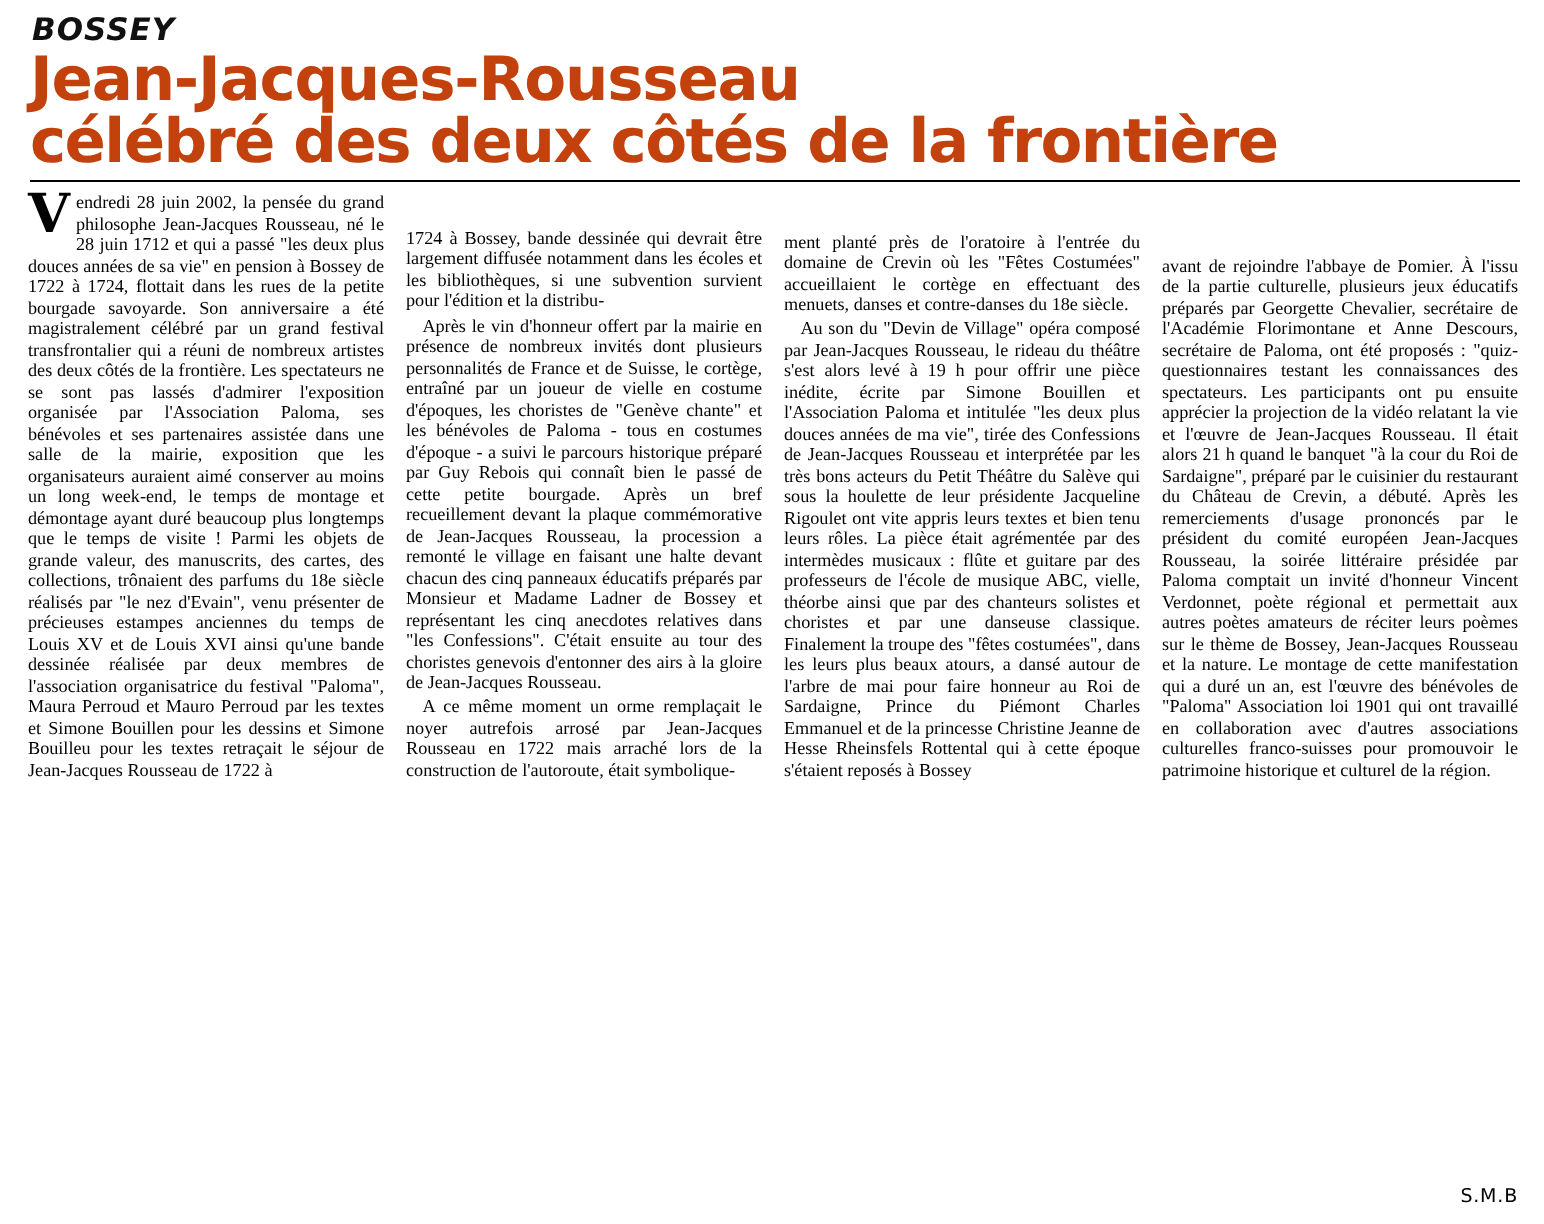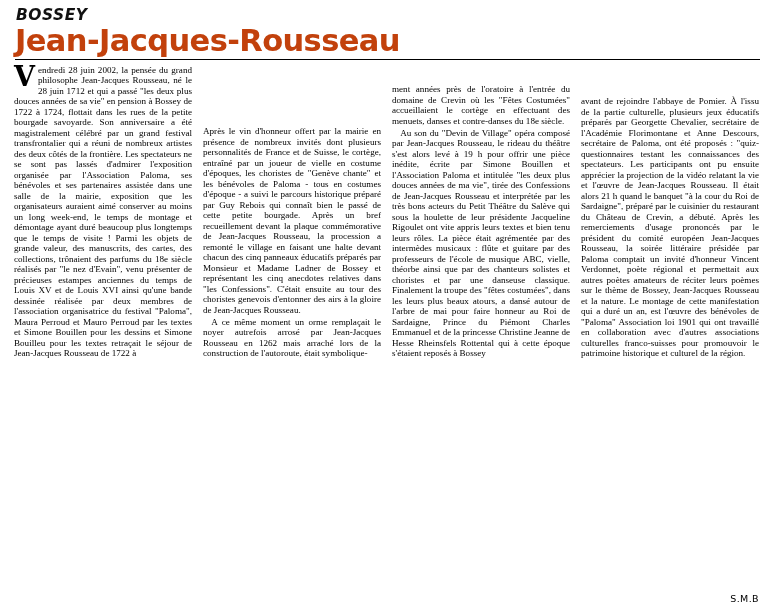--- a/index.html
+++ b/index.html
@@ -102,37 +102,39 @@
 </style>
 </head>
 <body>
 
 <div class="page">
 
   <div class="kicker">BOSSEY</div>
 
   <h1 class="headline">
     <span>Jean-Jacques-Rousseau</span>
+    <span class="line2">célébré des deux côtés de la frontière</span>
   </h1>
 
   <hr class="rule">
 
   <div class="columns">
 
     <div class="col">
       <p class="dropcap">Vendredi 28 juin 2002, la pensée du grand philosophe Jean-Jacques Rousseau, né le 28 juin 1712 et qui a passé "les deux plus douces années de sa vie" en pension à Bossey de 1722 à 1724, flottait dans les rues de la petite bourgade savoyarde. Son anniversaire a été magistralement célébré par un grand festival transfrontalier qui a réuni de nombreux artistes des deux côtés de la frontière. Les spectateurs ne se sont pas lassés d'admirer l'exposition organisée par l'Association Paloma, ses bénévoles et ses partenaires assistée dans une salle de la mairie, exposition que les organisateurs auraient aimé conserver au moins un long week-end, le temps de montage et démontage ayant duré beaucoup plus longtemps que le temps de visite ! Parmi les objets de grande valeur, des manuscrits, des cartes, des collections, trônaient des parfums du 18e siècle réalisés par "le nez d'Evain", venu présenter de précieuses estampes anciennes du temps de Louis XV et de Louis XVI ainsi qu'une bande dessinée réalisée par deux membres de l'association organisatrice du festival "Paloma", Maura Perroud et Mauro Perroud par les textes et Simone Bouillen pour les dessins et Simone Bouilleu pour les textes retraçait le séjour de Jean-Jacques Rousseau de 1722 à</p>
     </div>
 
     <div class="col">
+      <p>1724 à Bossey, bande dessinée qui devrait être largement diffusée notamment dans les écoles et les bibliothèques, si une subvention survient pour l'édition et la distribu-</p>
       <p>Après le vin d'honneur offert par la mairie en présence de nombreux invités dont plusieurs personnalités de France et de Suisse, le cortège, entraîné par un joueur de vielle en costume d'époques, les choristes de "Genève chante" et les bénévoles de Paloma - tous en costumes d'époque - a suivi le parcours historique préparé par Guy Rebois qui connaît bien le passé de cette petite bourgade. Après un bref recueillement devant la plaque commémorative de Jean-Jacques Rousseau, la procession a remonté le village en faisant une halte devant chacun des cinq panneaux éducatifs préparés par Monsieur et Madame Ladner de Bossey et représentant les cinq anecdotes relatives dans "les Confessions". C'était ensuite au tour des choristes genevois d'entonner des airs à la gloire de Jean-Jacques Rousseau.</p>
-      <p>A ce même moment un orme remplaçait le noyer autrefois arrosé par Jean-Jacques Rousseau en 1262 mais arraché lors de la construction de l'autoroute, était symbolique-</p>
+      <p>A ce même moment un orme remplaçait le noyer autrefois arrosé par Jean-Jacques Rousseau en 1722 mais arraché lors de la construction de l'autoroute, était symbolique-</p>
     </div>
 
     <div class="col">
-      <p>ment années près de l'oratoire à l'entrée du domaine de Crevin où les "Fêtes Costumées" accueillaient le cortège en effectuant des menuets, danses et contre-danses du 18e siècle.</p>
+      <p>ment planté près de l'oratoire à l'entrée du domaine de Crevin où les "Fêtes Costumées" accueillaient le cortège en effectuant des menuets, danses et contre-danses du 18e siècle.</p>
       <p>Au son du "Devin de Village" opéra composé par Jean-Jacques Rousseau, le rideau du théâtre s'est alors levé à 19 h pour offrir une pièce inédite, écrite par Simone Bouillen et l'Association Paloma et intitulée "les deux plus douces années de ma vie", tirée des Confessions de Jean-Jacques Rousseau et interprétée par les très bons acteurs du Petit Théâtre du Salève qui sous la houlette de leur présidente Jacqueline Rigoulet ont vite appris leurs textes et bien tenu leurs rôles. La pièce était agrémentée par des intermèdes musicaux : flûte et guitare par des professeurs de l'école de musique ABC, vielle, théorbe ainsi que par des chanteurs solistes et choristes et par une danseuse classique. Finalement la troupe des "fêtes costumées", dans les leurs plus beaux atours, a dansé autour de l'arbre de mai pour faire honneur au Roi de Sardaigne, Prince du Piémont Charles Emmanuel et de la princesse Christine Jeanne de Hesse Rheinsfels Rottental qui à cette époque s'étaient reposés à Bossey</p>
     </div>
 
     <div class="col">
       <p>avant de rejoindre l'abbaye de Pomier. À l'issu de la partie culturelle, plusieurs jeux éducatifs préparés par Georgette Chevalier, secrétaire de l'Académie Florimontane et Anne Descours, secrétaire de Paloma, ont été proposés : "quiz- questionnaires testant les connaissances des spectateurs. Les participants ont pu ensuite apprécier la projection de la vidéo relatant la vie et l'œuvre de Jean-Jacques Rousseau. Il était alors 21 h quand le banquet "à la cour du Roi de Sardaigne", préparé par le cuisinier du restaurant du Château de Crevin, a débuté. Après les remerciements d'usage prononcés par le président du comité européen Jean-Jacques Rousseau, la soirée littéraire présidée par Paloma comptait un invité d'honneur Vincent Verdonnet, poète régional et permettait aux autres poètes amateurs de réciter leurs poèmes sur le thème de Bossey, Jean-Jacques Rousseau et la nature. Le montage de cette manifestation qui a duré un an, est l'œuvre des bénévoles de "Paloma" Association loi 1901 qui ont travaillé en collaboration avec d'autres associations culturelles franco-suisses pour promouvoir le patrimoine historique et culturel de la région.</p>
     </div>
 
   </div>
 
   <div class="signature">S.M.B</div>

